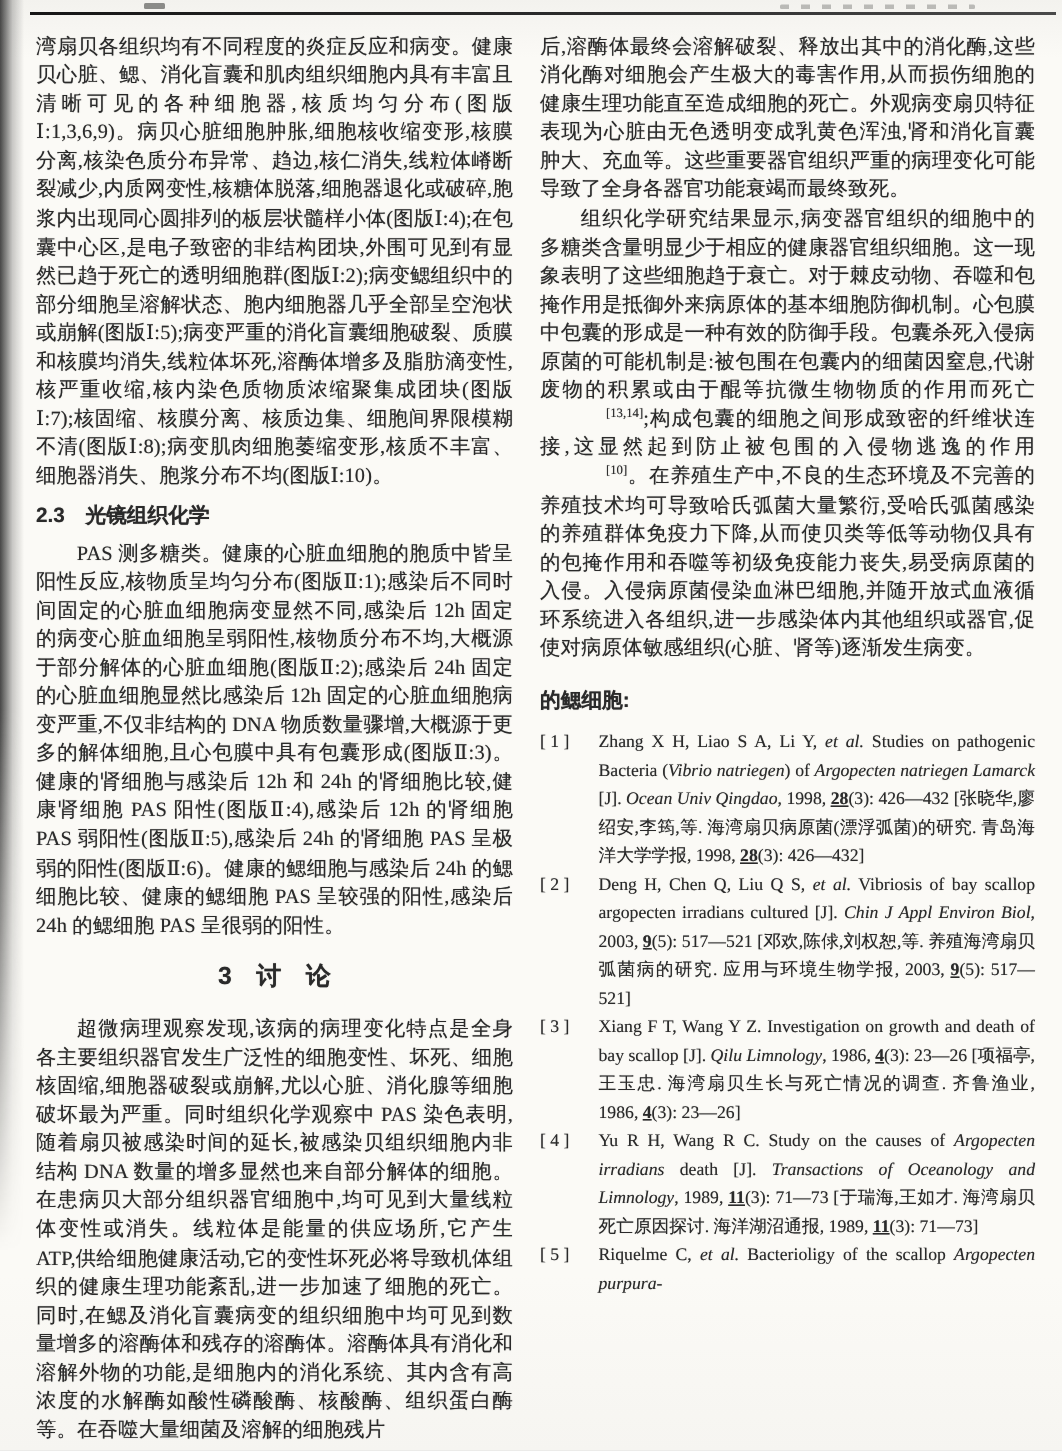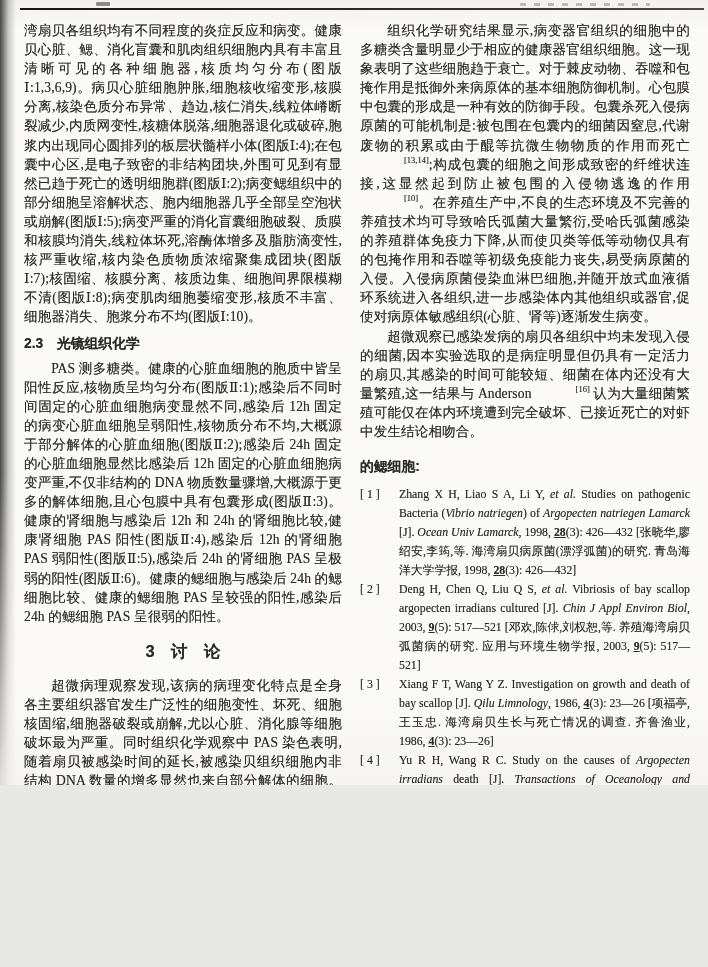--- a/index.html
+++ b/index.html
@@ -1,18 +1,18 @@
 <!DOCTYPE html>
 <html lang="zh"><head>
 <meta charset="utf-8">
 <style>
   html, body { margin: 0; padding: 0; background: #e8e8e6; }
   .page {
     position: relative;
-    width: 708px; height: 785px;
+    width: 708px; height: 967px;
     margin: 0 auto;
     background:
       linear-gradient(180deg, #f3f2ee 0%, #fbfaf6 4%, #fbfaf6 88%, #f6f5f1 100%);
     overflow: hidden;
     font-family: "Liberation Serif", "DejaVu Serif", serif;
     color: #2a2a2a;
   }
   
   .scan-edge {
     position: absolute; left: 0; top: 0; width: 16px; height: 860px;
@@ -86,27 +86,27 @@
 
   <div class="col col-left">
     <p>湾扇贝各组织均有不同程度的炎症反应和病变。健康贝心脏、鳃、消化盲囊和肌肉组织细胞内具有丰富且清晰可见的各种细胞器,核质均匀分布(图版Ⅰ:1,3,6,9)。病贝心脏细胞肿胀,细胞核收缩变形,核膜分离,核染色质分布异常、趋边,核仁消失,线粒体嵴断裂减少,内质网变性,核糖体脱落,细胞器退化或破碎,胞浆内出现同心圆排列的板层状髓样小体(图版Ⅰ:4);在包囊中心区,是电子致密的非结构团块,外围可见到有显然已趋于死亡的透明细胞群(图版Ⅰ:2);病变鳃组织中的部分细胞呈溶解状态、胞内细胞器几乎全部呈空泡状或崩解(图版Ⅰ:5);病变严重的消化盲囊细胞破裂、质膜和核膜均消失,线粒体坏死,溶酶体增多及脂肪滴变性,核严重收缩,核内染色质物质浓缩聚集成团块(图版Ⅰ:7);核固缩、核膜分离、核质边集、细胞间界限模糊不清(图版Ⅰ:8);病变肌肉细胞萎缩变形,核质不丰富、细胞器消失、胞浆分布不均(图版Ⅰ:10)。</p>
     <div class="h-sub">2.3　光镜组织化学</div>
     <p class="indent">PAS 测多糖类。健康的心脏血细胞的胞质中皆呈阳性反应,核物质呈均匀分布(图版Ⅱ:1);感染后不同时间固定的心脏血细胞病变显然不同,感染后 12h 固定的病变心脏血细胞呈弱阳性,核物质分布不均,大概源于部分解体的心脏血细胞(图版Ⅱ:2);感染后 24h 固定的心脏血细胞显然比感染后 12h 固定的心脏血细胞病变严重,不仅非结构的 DNA 物质数量骤增,大概源于更多的解体细胞,且心包膜中具有包囊形成(图版Ⅱ:3)。健康的肾细胞与感染后 12h 和 24h 的肾细胞比较,健康肾细胞 PAS 阳性(图版Ⅱ:4),感染后 12h 的肾细胞 PAS 弱阳性(图版Ⅱ:5),感染后 24h 的肾细胞 PAS 呈极弱的阳性(图版Ⅱ:6)。健康的鳃细胞与感染后 24h 的鳃细胞比较、健康的鳃细胞 PAS 呈较强的阳性,感染后 24h 的鳃细胞 PAS 呈很弱的阳性。</p>
     <div class="h-main">3　讨　论</div>
     <p class="indent">超微病理观察发现,该病的病理变化特点是全身各主要组织器官发生广泛性的细胞变性、坏死、细胞核固缩,细胞器破裂或崩解,尤以心脏、消化腺等细胞破坏最为严重。同时组织化学观察中 PAS 染色表明,随着扇贝被感染时间的延长,被感染贝组织细胞内非结构 DNA 数量的增多显然也来自部分解体的细胞。在患病贝大部分组织器官细胞中,均可见到大量线粒体变性或消失。线粒体是能量的供应场所,它产生 ATP,供给细胞健康活动,它的变性坏死必将导致机体组织的健康生理功能紊乱,进一步加速了细胞的死亡。同时,在鳃及消化盲囊病变的组织细胞中均可见到数量增多的溶酶体和残存的溶酶体。溶酶体具有消化和溶解外物的功能,是细胞内的消化系统、其内含有高浓度的水解酶如酸性磷酸酶、核酸酶、组织蛋白酶等。在吞噬大量细菌及溶解的细胞残片</p>
   </div>
 
   <div class="col col-right">
+    <p>后,溶酶体最终会溶解破裂、释放出其中的消化酶,这些消化酶对细胞会产生极大的毒害作用,从而损伤细胞的健康生理功能直至造成细胞的死亡。外观病变扇贝特征表现为心脏由无色透明变成乳黄色浑浊,肾和消化盲囊肿大、充血等。这些重要器官组织严重的病理变化可能导致了全身各器官功能衰竭而最终致死。</p>
     <p class="indent">组织化学研究结果显示,病变器官组织的细胞中的多糖类含量明显少于相应的健康器官组织细胞。这一现象表明了这些细胞趋于衰亡。对于棘皮动物、吞噬和包掩作用是抵御外来病原体的基本细胞防御机制。心包膜中包囊的形成是一种有效的防御手段。包囊杀死入侵病原菌的可能机制是:被包围在包囊内的细菌因窒息,代谢废物的积累或由于醌等抗微生物物质的作用而死亡<sup>[13,14]</sup>;构成包囊的细胞之间形成致密的纤维状连接,这显然起到防止被包围的入侵物逃逸的作用<sup>[10]</sup>。在养殖生产中,不良的生态环境及不完善的养殖技术均可导致哈氏弧菌大量繁衍,受哈氏弧菌感染的养殖群体免疫力下降,从而使贝类等低等动物仅具有的包掩作用和吞噬等初级免疫能力丧失,易受病原菌的入侵。入侵病原菌侵染血淋巴细胞,并随开放式血液循环系统进入各组织,进一步感染体内其他组织或器官,促使对病原体敏感组织(心脏、肾等)逐渐发生病变。</p>
-    <p class="indent">超微观察已感染发病的扇贝各组织中均未发现入侵的细菌,因本实验选取的是病症明显但仍具有一定活力的扇贝,其感染的时间可能较短、细菌在体内还没有大量繁殖,这一结果与 Anderson<sup>[16]</sup> 认为大量细菌繁殖可能仅在体内环境遭到完全破坏、已接近死亡的对虾中发生结论相吻合。</p>
     <div class="h-sub refs-heading">的鳃细胞:</div>
     <div class="ref-list">
         <div class="ref-row">
           <span class="ref-label">[ 1 ]</span>
-          <span class="ref-text">Zhang X H, Liao S A, Li Y, <i>et al.</i> Studies on pathogenic Bacteria (<i>Vibrio natriegen</i>) of <i>Argopecten natriegen Lamarck</i> [J]. <i>Ocean Univ Lamarck</i>, 1998, <b>28</b>(3): 426—432 [张晓华,廖绍安,李筠,等. 海湾扇贝病原菌(漂浮弧菌)的研究. 青岛海洋大学学报, 1998, <b>28</b>(3): 426—432]</span>
+          <span class="ref-text">Zhang X H, Liao S A, Li Y, <i>et al.</i> Studies on pathogenic Bacteria (<i>Vibrio natriegen</i>) of <i>Argopecten natriegen Lamarck</i> [J]. <i>Ocean Univ Qingdao</i>, 1998, <b>28</b>(3): 426—432 [张晓华,廖绍安,李筠,等. 海湾扇贝病原菌(漂浮弧菌)的研究. 青岛海洋大学学报, 1998, <b>28</b>(3): 426—432]</span>
         </div>
         <div class="ref-row">
           <span class="ref-label">[ 2 ]</span>
           <span class="ref-text">Deng H, Chen Q, Liu Q S, <i>et al.</i> Vibriosis of bay scallop argopecten irradians cultured [J]. <i>Chin J Appl Environ Biol</i>, 2003, <b>9</b>(5): 517—521 [邓欢,陈俅,刘权恕,等. 养殖海湾扇贝弧菌病的研究. 应用与环境生物学报, 2003, <b>9</b>(5): 517—521]</span>
         </div>
         <div class="ref-row">
           <span class="ref-label">[ 3 ]</span>
           <span class="ref-text">Xiang F T, Wang Y Z. Investigation on growth and death of bay scallop [J]. <i>Qilu Limnology</i>, 1986, <b>4</b>(3): 23—26 [项福亭, 王玉忠. 海湾扇贝生长与死亡情况的调查. 齐鲁渔业, 1986, <b>4</b>(3): 23—26]</span>
         </div>
         <div class="ref-row">

